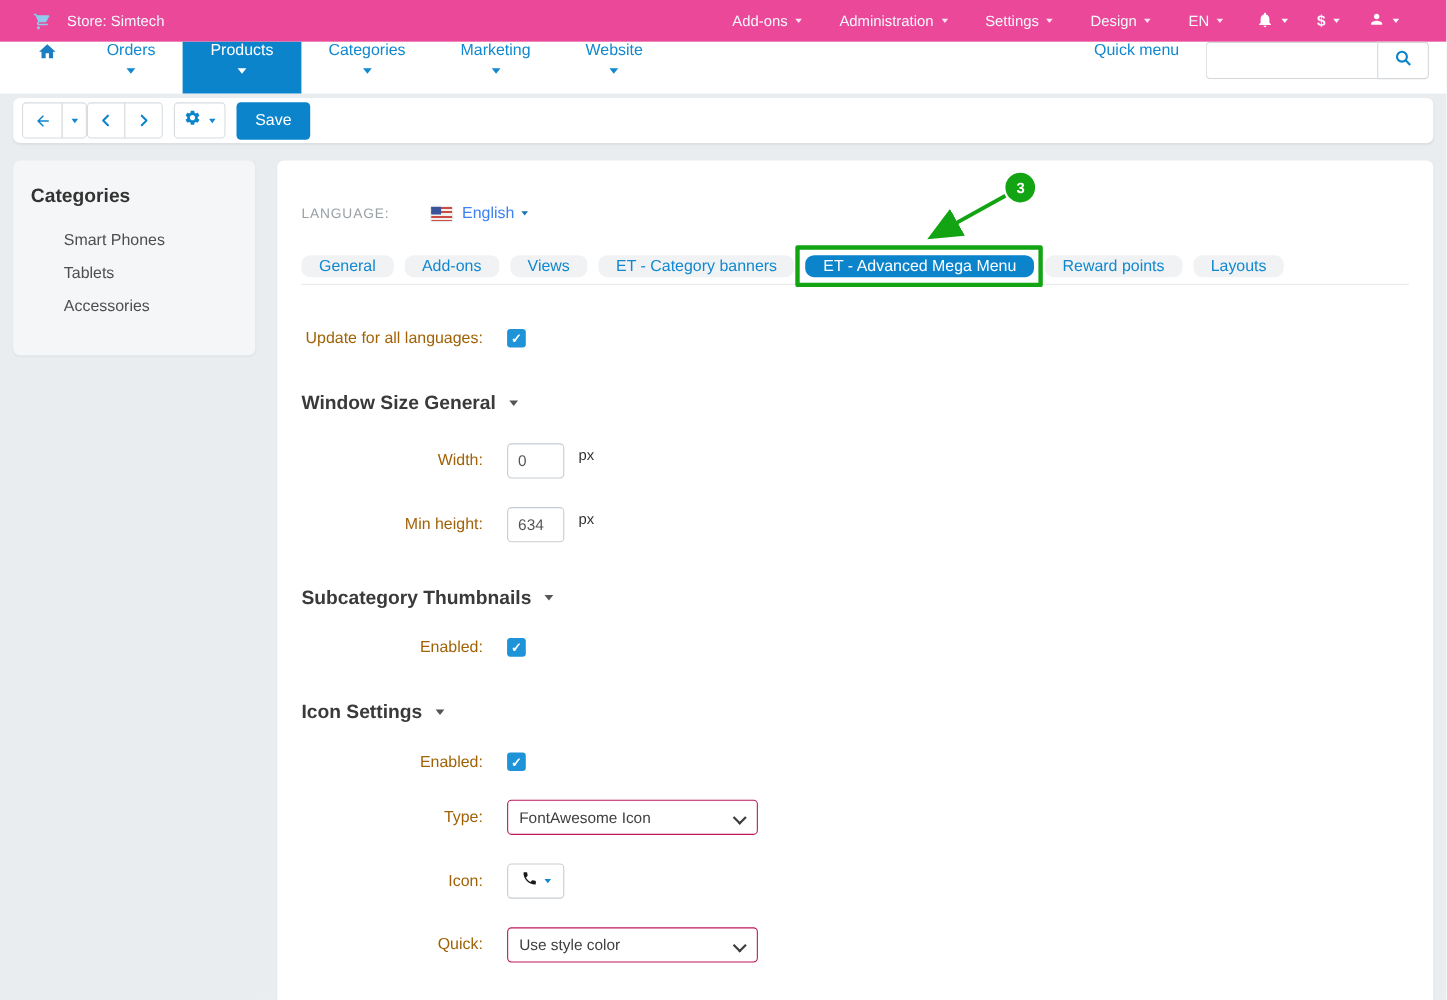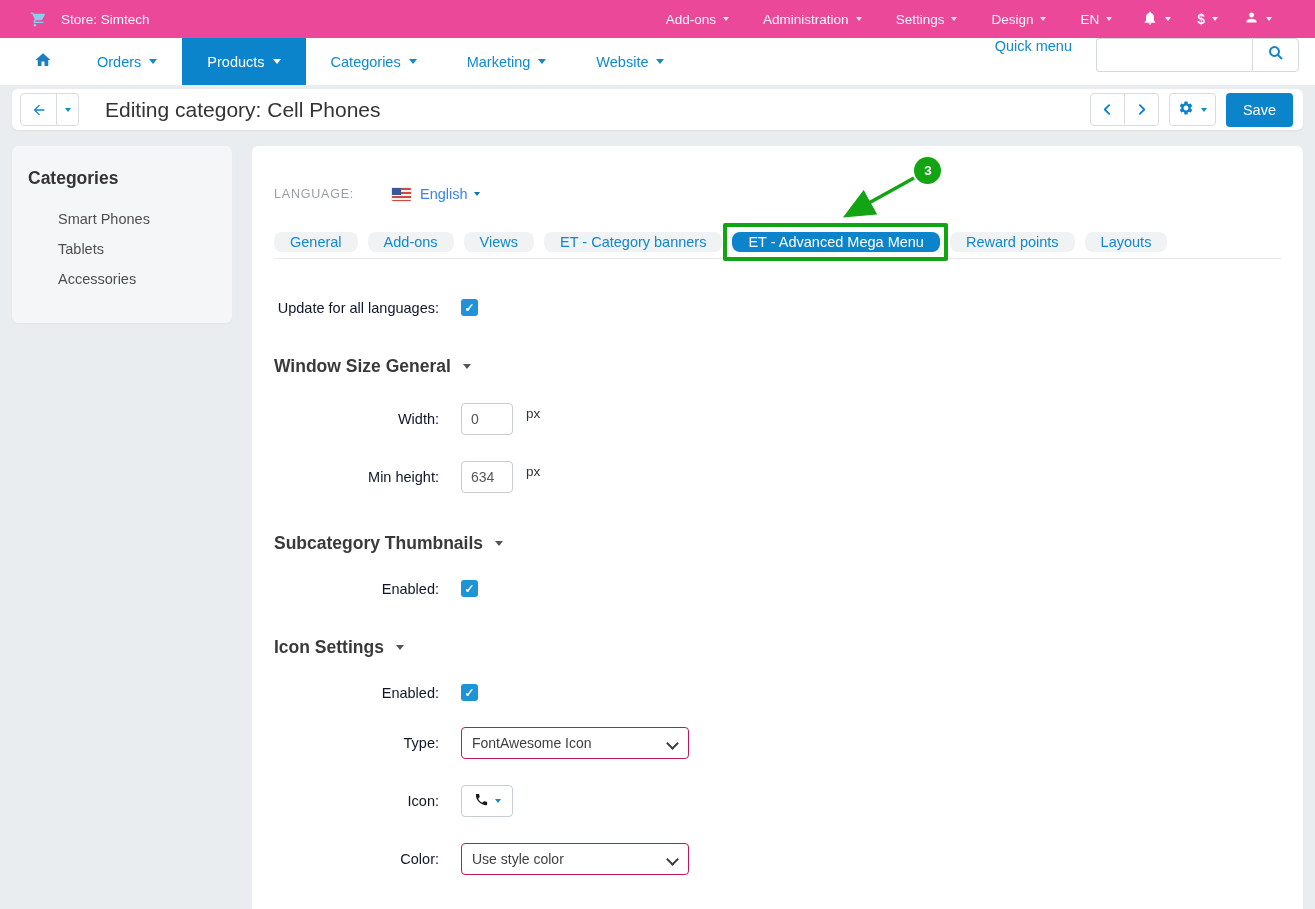--- a/index.html
+++ b/index.html
@@ -18,21 +18,21 @@
   .topbar .store svg { display:block; }
   .topbar .menu-item { display:flex; align-items:center; gap:7px; padding:0 17px;
                        height:38px; cursor:pointer; color:#f2f8fc; }
   .topbar .menu-item .caret { color:rgba(255,255,255,.85); }
   .topbar .icon-item { display:flex; align-items:center; gap:7px; padding:0 13px; height:38px; cursor:pointer; }
   .topbar .dollar { font-size:14px; font-weight:700; }
 
   
   .navbar { height:47px; background:#ffffff; display:flex; align-items:stretch; padding:0 16px 0 14px; }
   .nav-item { display:flex; align-items:center; gap:8px; padding:0 25px;
-              color:#1188cf; font-size:14.5px; cursor:pointer; }
+              color:#1188cf; font-size:14.5px; cursor:pointer;flex-direction:column; }
   .nav-item.home { padding:0 20px; }
   .nav-item.active { background:#0b84cc; color:#ffffff; }
   .nav-right { margin-left:auto; display:flex; align-items:flex-start; }
   .quick-menu { color:#1188cf; font-size:14.5px; margin-right:24px; cursor:pointer; }
   .search-group { display:flex; align-items:center; }
   .search-input { width:156px; height:34px; border:1px solid #d4d8db; border-right:none;
                   border-radius:4px 0 0 4px; padding:0 10px; font-size:14px; outline:none; color:#444;
                   font-family:"Liberation Sans",sans-serif; }
   .search-btn { width:47px; height:34px; background:#fff; border:1px solid #d4d8db;
                 border-radius:0 4px 4px 0; display:flex; align-items:center; justify-content:center; cursor:pointer; }
@@ -88,21 +88,21 @@
                    border:4px solid #13a413; border-radius:2px; z-index:5; pointer-events:none; }
   .step-badge { position:absolute; left:182px; top:-75px; width:27px; height:27px; border-radius:50%;
                 background:#13a413; color:#fff; font-size:13.5px; font-weight:700;
                 display:flex; align-items:center; justify-content:center; z-index:6; }
   .annot-arrow { position:absolute; left:15px; top:-72px; width:180px; height:76px;
                  overflow:visible; z-index:6; pointer-events:none; }
 
   
   .form { padding-top:40px; }
   .form-row { display:flex; align-items:center; margin-bottom:26px; }
-  .form-row .lbl { width:165px; text-align:right; margin-right:22px; font-size:14.5px; color:#0f172a; }
+  .form-row .lbl { width:165px; text-align:right; margin-right:22px; font-size:14.5px; color:#a16207; }
   .section-title { display:flex; align-items:center; gap:12px; font-size:17.5px; font-weight:700;
                    color:#3a3a3a; margin:40px 0 26px; cursor:pointer; }
   .section-title .caret { color:#555; }
   .checkbox { width:17px; height:17px; border-radius:3px; background:#1f93d8; display:flex;
               align-items:center; justify-content:center; cursor:pointer; }
   .checkbox::after { content:"✓"; color:#fff; font-size:12px; font-weight:700; line-height:1; }
   .num-input { width:52px; height:32px; border:1px solid #c8cdd1; border-radius:4px; padding:0 9px;
                font-size:14px; color:#555; outline:none; font-family:"Liberation Sans",sans-serif; }
   .unit { font-size:13.5px; color:#333; margin-left:13px; align-self:flex-start; margin-top:3px; }
   .select { position:relative; width:228px; height:32px; border:1px solid #be185d; border-radius:4px;
@@ -218,21 +218,20 @@
     <div class="btn-group">
       <div class="btn back">
         <svg width="16" height="16" viewBox="0 0 24 24" fill="#0b84cc">
             <path d="M20 11H7.83l5.59-5.59L12 4l-8 8 8 8 1.41-1.41L7.83 13H20v-2z"></path>
           </svg>
       </div>
       <div class="btn back-caret">
         <span class="caret sm"></span>
       </div>
     </div>
-    <div class="page-title">Editing category: Cell Phones</div>
     <div class="btn-group">
       <div class="btn pager">
         <svg width="13" height="13" viewBox="0 0 24 24" fill="none" stroke="#0b84cc" stroke-width="3.4" stroke-linecap="round" stroke-linejoin="round">
             <polyline points="15 4 7 12 15 20"></polyline>
           </svg>
       </div>
       <div class="btn pager">
         <svg width="13" height="13" viewBox="0 0 24 24" fill="none" stroke="#0b84cc" stroke-width="3.4" stroke-linecap="round" stroke-linejoin="round">
             <polyline points="9 4 17 12 9 20"></polyline>
           </svg>
@@ -348,21 +347,21 @@
             <span>
               <svg width="15" height="15" viewBox="0 0 24 24" fill="#191919">
                   <path d="M6.62 10.79c1.44 2.83 3.76 5.14 6.59 6.59l2.2-2.2c.27-.27.67-.36 1.02-.24 1.12.37 2.33.57 3.57.57.55 0 1 .45 1 1V20c0 .55-.45 1-1 1-9.39 0-17-7.61-17-17 0-.55.45-1 1-1h3.5c.55 0 1 .45 1 1 0 1.25.2 2.45.57 3.57.11.35.03.74-.25 1.02l-2.2 2.2z"></path>
                 </svg>
             </span>
             <span class="caret sm"></span>
           </div>
         </div>
 
         <div class="form-row">
-          <span class="lbl">Color:</span>
+          <span class="lbl">Quick:</span>
           <div class="select">
             <span>Use style color</span>
           </div>
         </div>
 
       </div>
     </div>
   </div>
 </div>
 

